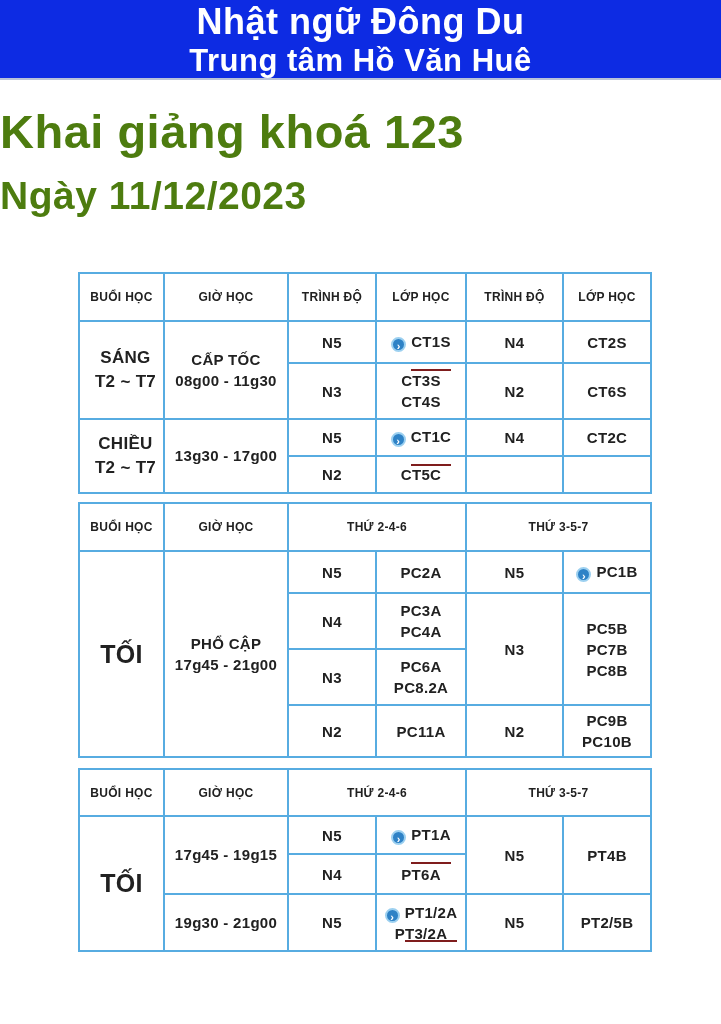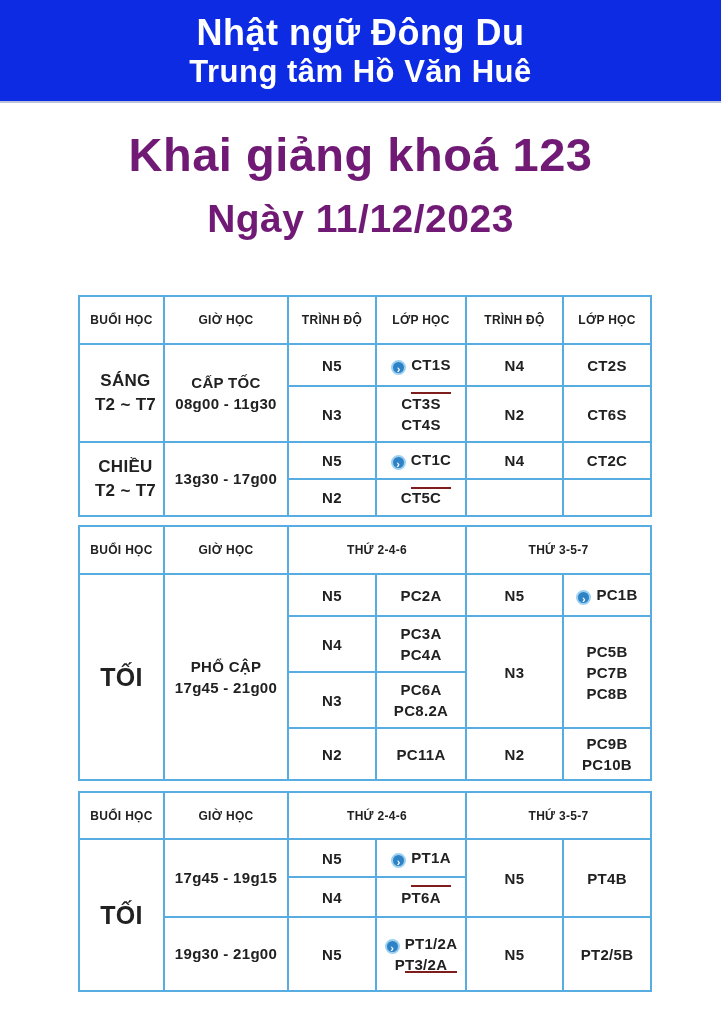--- a/index.html
+++ b/index.html
@@ -3,27 +3,27 @@
 <meta charset="utf-8">
 <style>
   * { box-sizing: border-box; }
   html,body { margin:0; padding:0; }
   body {
     width:721px; height:1024px; background:#ffffff;
     font-family:"Liberation Sans", sans-serif;
     overflow:hidden;
   }
   .banner {
-    width:721px; height:103px; background:#0d2be3;
+    width:721px; height:80px; background:#0d2be3;
     display:flex; flex-direction:column; align-items:center; justify-content:center;
     border-bottom:2px solid #b9c2d9;
   }
   .banner-l1 { color:#fff; font-weight:bold; font-size:36px; line-height:1.2; letter-spacing:0.5px; }
   .banner-l2 { color:#fff; font-weight:bold; font-size:31px; line-height:1.15; letter-spacing:0.5px; }
-  .title-block { text-align:center; padding-top:20px; color:#701a75; font-weight:bold; }
+  .title-block { padding-top:20px; color:#4d7c0f; font-weight:bold; }
   .title-l1 { font-size:47px; line-height:64px; letter-spacing:0.5px; }
   .title-l2 { font-size:39px; line-height:64px; letter-spacing:0.5px; }
 
   table.sched {
     border-collapse:collapse; table-layout:fixed;
     width:572px; margin-left:78px;
   }
   .sched-1 { margin-top:44px; }
   .sched-2 { margin-top:8px; }
   .sched-3 { margin-top:10px; }
@@ -216,21 +216,21 @@
         <td>
           <span class="nc-icon">›</span><span class="link">PT1A</span>
         </td>
         <td rowspan="2">N5</td>
         <td rowspan="2">PT4B</td>
       </tr>
       <tr style="height:40px">
         <td>N4</td>
         <td>PT6A</td>
       </tr>
-      <tr style="height:74px">
+      <tr style="height:57px">
         <td>
           <div class="med">19g30 - 21g00</div>
         </td>
         <td>N5</td>
         <td class="stack">
           <div><span class="nc-icon">›</span><span class="link">PT1/2A</span></div>
           <div>PT3/2A</div>
         </td>
         <td>N5</td>
         <td>PT2/5B</td>

